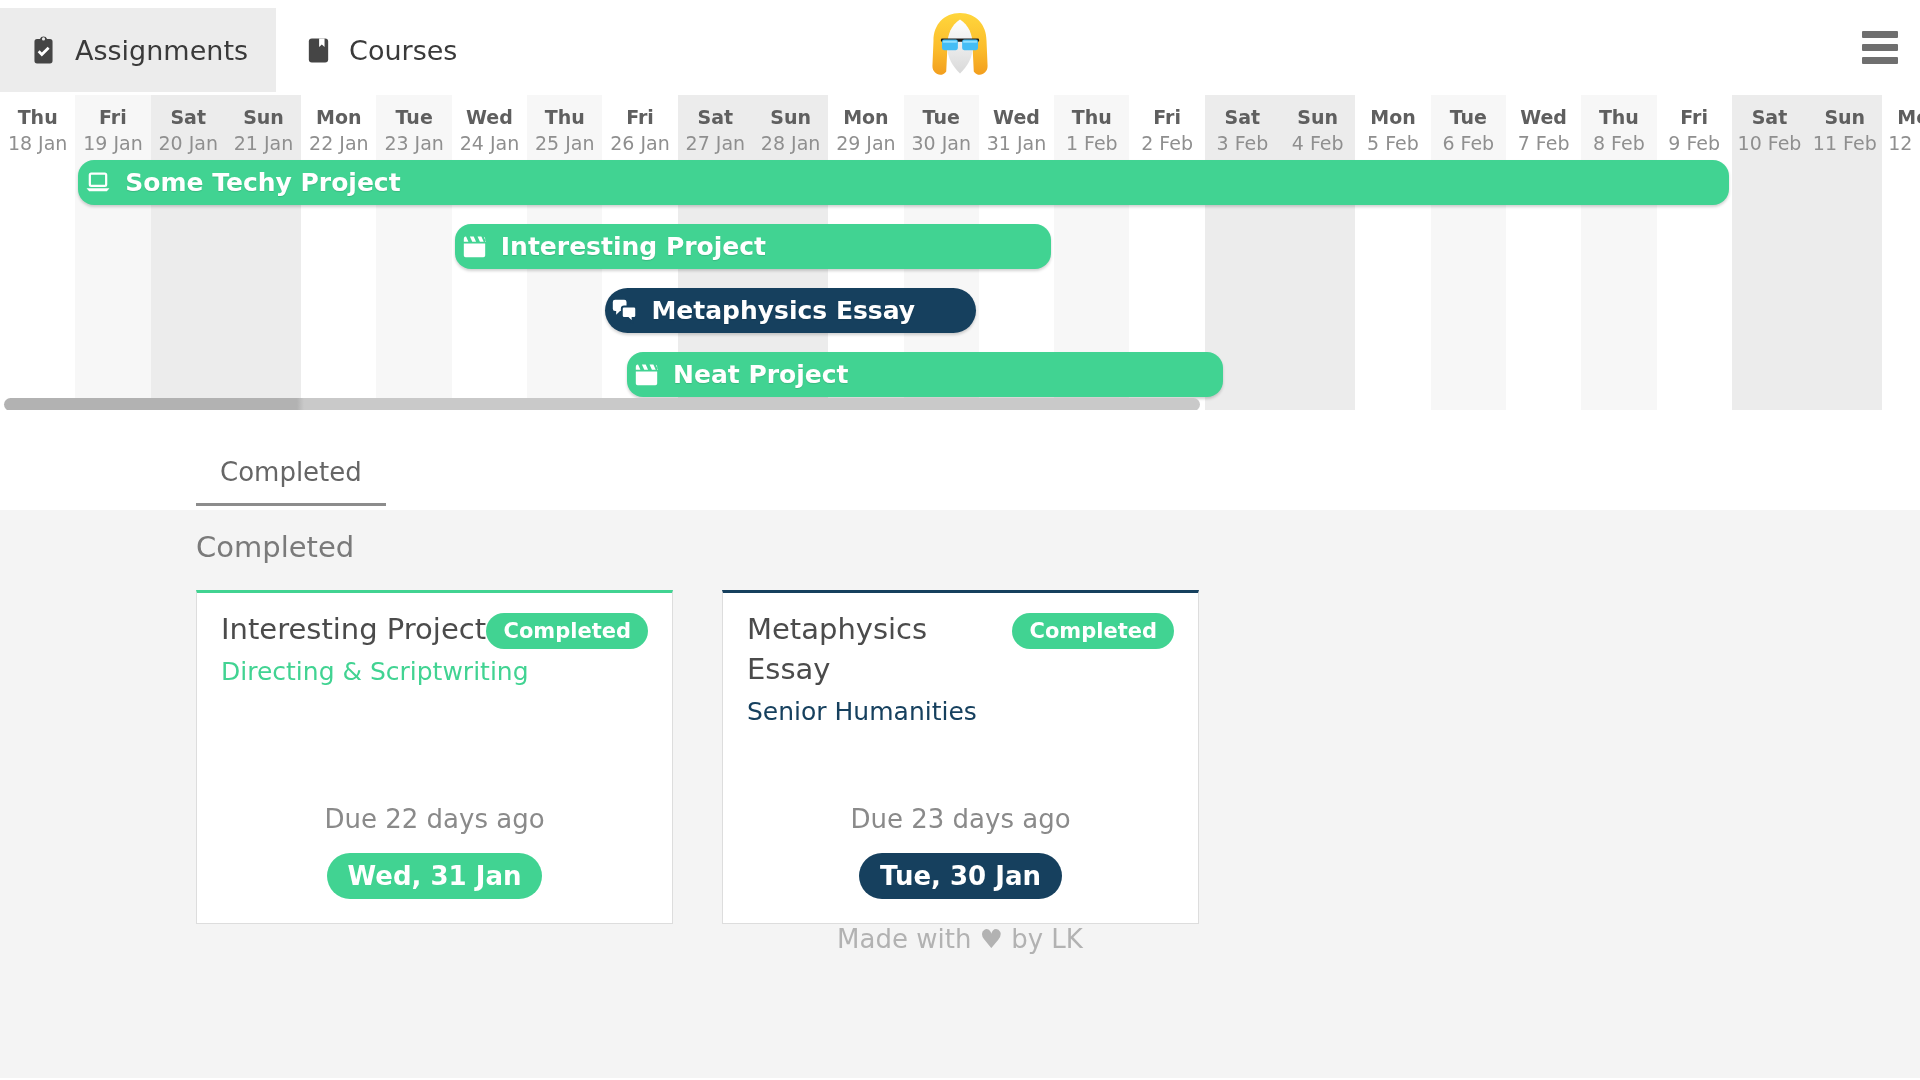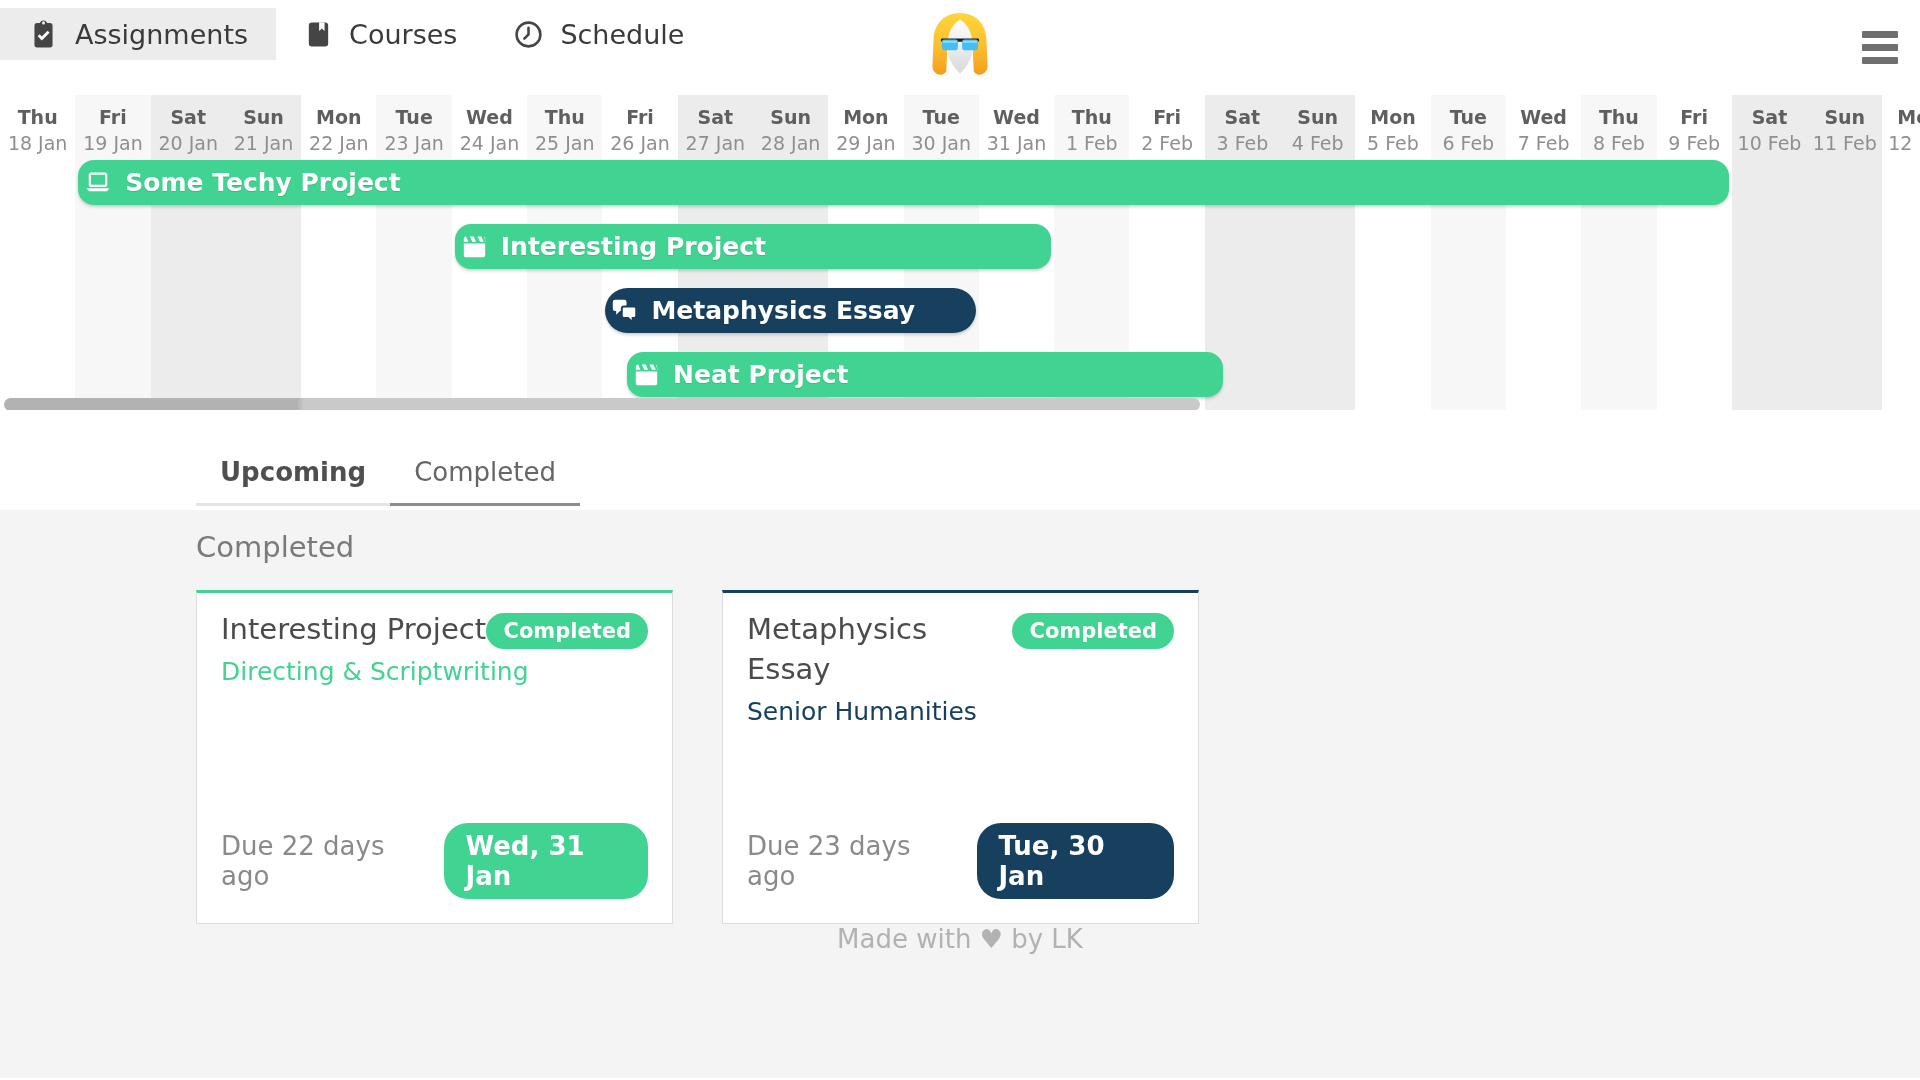--- a/index.html
+++ b/index.html
@@ -2,21 +2,21 @@
 <html><head>
 <meta charset="utf-8">
 <style>
   * { box-sizing: border-box; margin: 0; padding: 0; }
   html,body { width:1920px; height:1080px; overflow:hidden; background:#fff;
     font-family:"DejaVu Sans","Liberation Sans",sans-serif; }
 
   
   .topnav { position:relative; height:95px; background:#fff; }
   .nav-items { display:flex; align-items:stretch; height:95px; padding-top:8px; }
-  .nav-item { display:flex; align-items:center; gap:16px; padding:0 28px; height:52px;
+  .nav-item { display:flex; align-items:center; gap:16px; padding:0 28px; height:84px;
     font-size:27px; color:#3a3a3a; cursor:pointer; }
   .nav-item.active { background:#ececec; }
   .nav-item svg { display:block; }
   .avatar { position:absolute; left:50%; top:12px; transform:translateX(-50%);
     width:64px; height:70px; cursor:pointer; }
   .hamburger { position:absolute; right:22px; top:31px; width:36px; height:33px;
     background:none; border:none; cursor:pointer; display:flex; flex-direction:column;
     justify-content:space-between; }
   .hamburger span { display:block; height:7px; background:#6f6f6f; border-radius:1px; }
 
@@ -54,21 +54,21 @@
   .section-heading { font-size:29px; font-weight:400; color:#7a7a7a; margin-bottom:26px; }
   .cards { display:flex; gap:49px; }
   .card { width:477px; height:334px; background:#fff; border:1px solid #ddd;
     border-top-width:3px; border-top-style:solid; padding:16px 24px 24px;
     display:flex; flex-direction:column; cursor:pointer; }
   .card-head { display:flex; justify-content:space-between; align-items:flex-start; }
   .card-title { font-size:29px; font-weight:400; color:#4b4b4b; line-height:40px; }
   .badge { color:#fff; font-size:21px; font-weight:700; padding:6px 17px;
     border-radius:20px; margin-top:4px; }
   .card-course { font-size:25px; margin-top:8px; }
-  .card-foot { margin-top:auto; display:flex; justify-content:flex-end; align-items:center; gap:19px; }
+  .card-foot { margin-top:auto; display:flex; justify-content:flex-end; align-items:center; gap:19px;flex-direction:column; }
   .due-text { color:#8a8a8a; font-size:26px; }
   .due-pill { color:#fff; font-size:26px; font-weight:700; padding:8px 21px; border-radius:24px; }
 
   .footer { text-align:center; color:#b2b2b2; font-size:26px; }
 </style>
 </head>
 <body>
 
 <header class="topnav">
   <nav class="nav-items" id="nav-items">
@@ -82,29 +82,20 @@
         <span>Assignments</span>
       </div>
       <div class="nav-item">
         <span class="nav-icon">
           <svg width="29" height="31" viewBox="0 0 24 24">
             <path fill="#454545" d="M6.5 2h11A2.5 2.5 0 0 1 20 4.5v15a2.5 2.5 0 0 1-2.5 2.5h-11A2.5 2.5 0 0 1 4 19.5v-15A2.5 2.5 0 0 1 6.5 2z"></path>
             <path fill="#fff" d="M12.5 2h4.5v7l-2.25-2L12.5 9z"></path>
           </svg>
         </span>
         <span>Courses</span>
-      </div>
-      <div class="nav-item">
-        <span class="nav-icon">
-          <svg width="31" height="31" viewBox="0 0 24 24">
-            <circle cx="12" cy="12" r="9.2" fill="none" stroke="#454545" stroke-width="2"></circle>
-            <path d="M12 6.8V12l-3.2 3.2" fill="none" stroke="#454545" stroke-width="2" stroke-linecap="round"></path>
-          </svg>
-        </span>
-        <span>Schedule</span>
       </div>
     </nav>
 
   <div class="avatar">
     <svg viewBox="0 0 60 66" width="64" height="70">
       <defs>
         <linearGradient id="hairg" x1="0" y1="0" x2="0" y2="1">
           <stop offset="0" stop-color="#FFD63C"></stop>
             <stop offset="0.6" stop-color="#FBBB2B"></stop>
             <stop offset="1" stop-color="#F29E1E"></stop>
@@ -273,23 +264,20 @@
           </svg>
         </span>
         <span>Neat Project</span>
       </div>
     </div>
   <div class="tl-scrollbar"></div>
 </section>
 
 <div class="tabs-wrap">
   <div class="tabs" id="tabs">
-      <div class="tab bold">
-        <span>Upcoming</span>
-      </div>
       <div class="tab active">
         <span>Completed</span>
       </div>
     </div>
 </div>
 
 <section class="completed-section">
   <div class="section-content">
     <h2 class="section-heading">Completed</h2>
     <div class="cards" id="cards">

